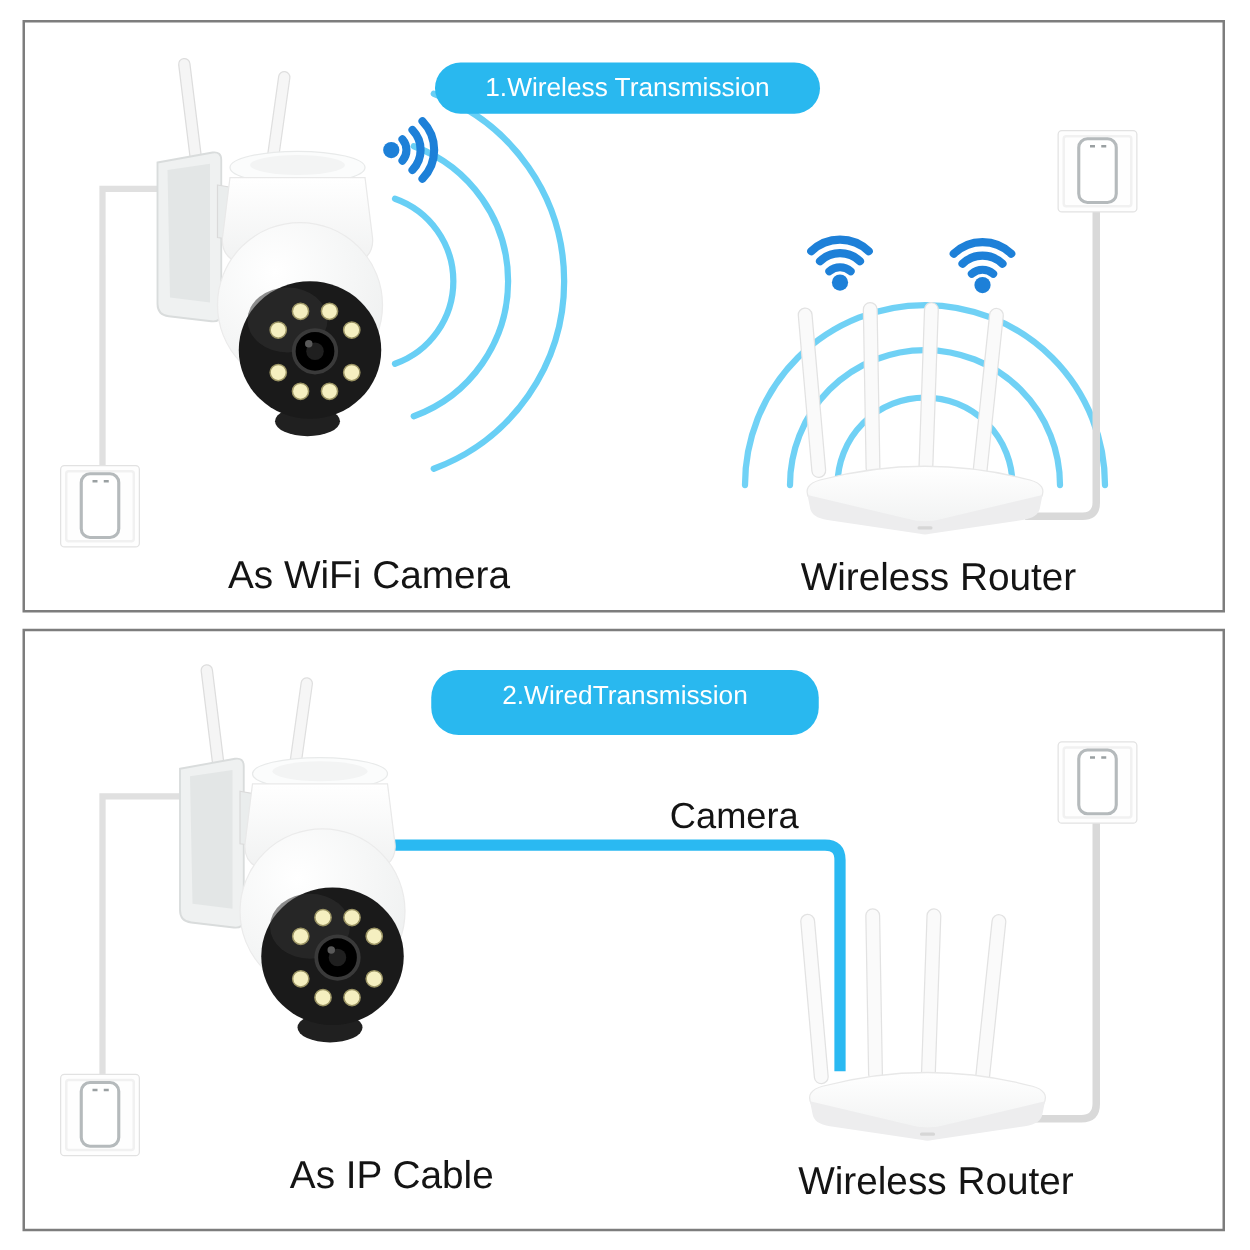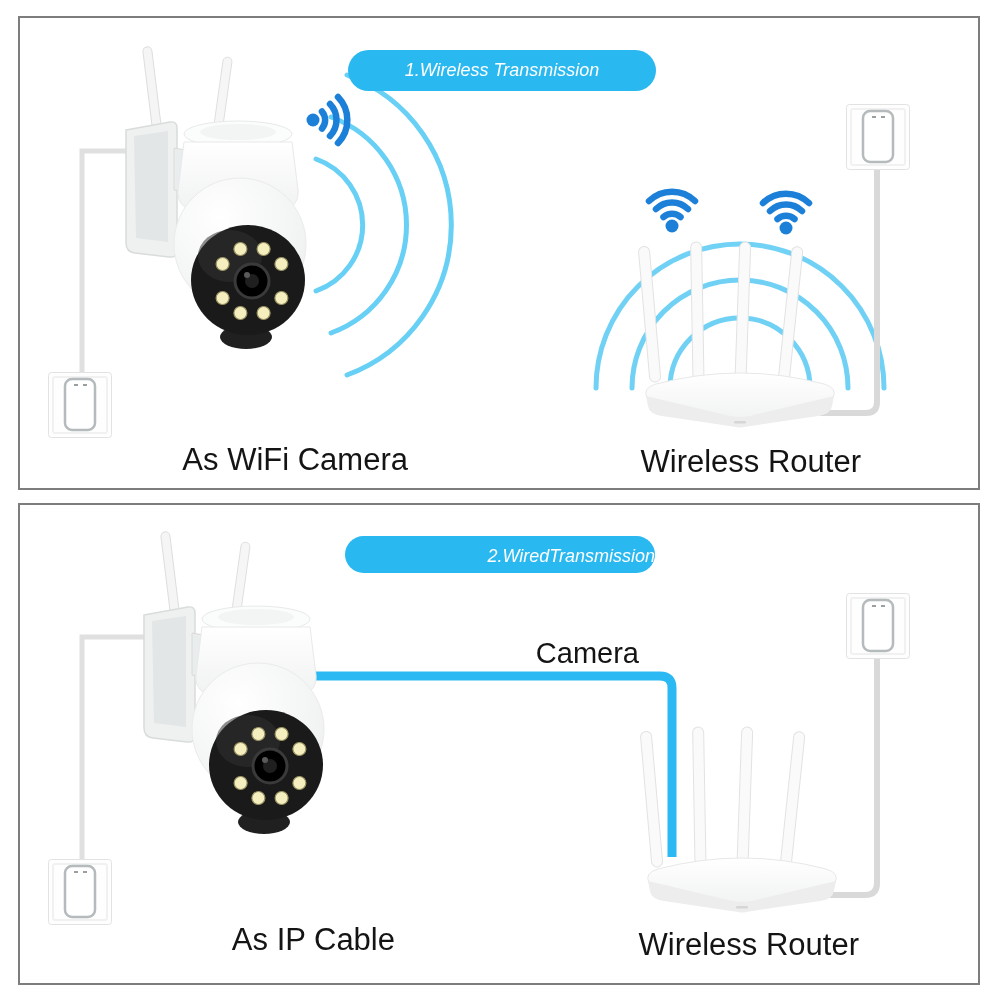--- a/index.html
+++ b/index.html
@@ -4,23 +4,23 @@
 <style>
   html,body{margin:0;padding:0;background:#ffffff;}
   body{width:1000px;height:1000px;position:relative;overflow:hidden;
        font-family:"Liberation Sans",sans-serif;color:#0e0e0e;}
   .panel{position:absolute;left:18px;width:962px;background:#ffffff;
          border:2px solid #7d7d7d;box-sizing:border-box;}
   #panel1{top:16px;height:474px;}
   #panel2{top:503px;height:482px;}
   .scene{position:absolute;left:0;top:0;}
   .pill{position:absolute;background:#29b8ef;color:#ffffff;border-radius:22px;
-        font-size:18px;text-align:center;line-height:41px;white-space:nowrap;font-style:italic;}
+        font-size:21px;text-align:center;line-height:41px;white-space:nowrap;}
   #panel1 .pill{left:328px;top:32px;width:308px;height:41px;}
-  #panel2 .pill{left:325px;top:31px;width:310px;height:37px;text-align:right;}
+  #panel2 .pill{left:325px;top:31px;width:310px;height:52px;}
   .device-label{position:absolute;font-size:31px;color:#141414;text-align:right;white-space:nowrap;}
   #p1-cam-label{left:148px;top:424px;width:240px;}
   #p1-router-label{left:601px;top:426px;width:240px;}
   #p2-cable-label{left:499px;top:132px;width:120px;font-size:29px;}
   #p2-cam-label{left:135px;top:417px;width:240px;}
   #p2-router-label{left:599px;top:422px;width:240px;}
 </style>
 </head>
 <body>
 

